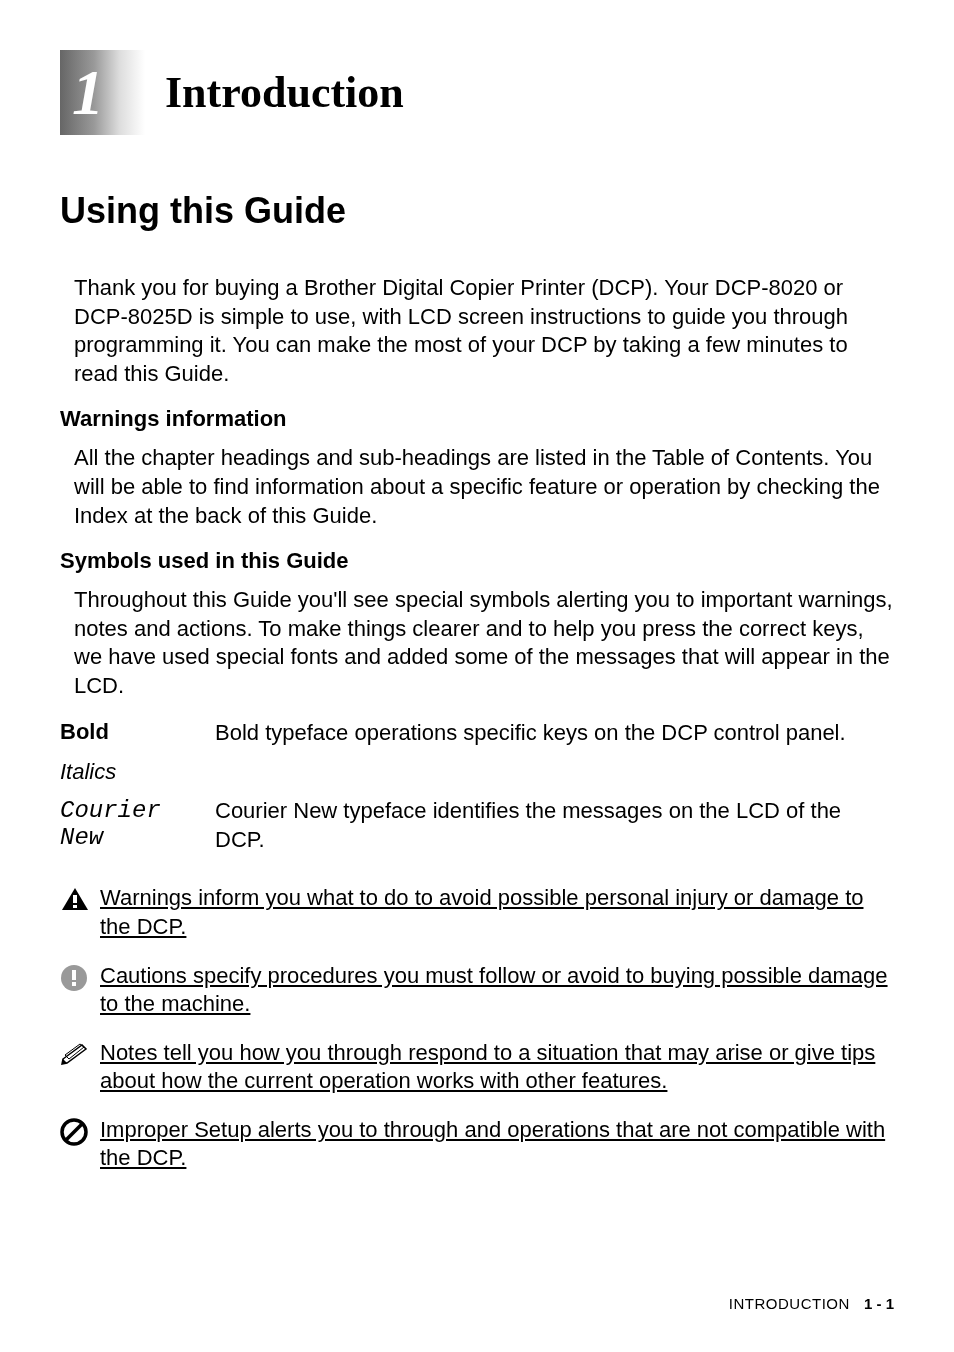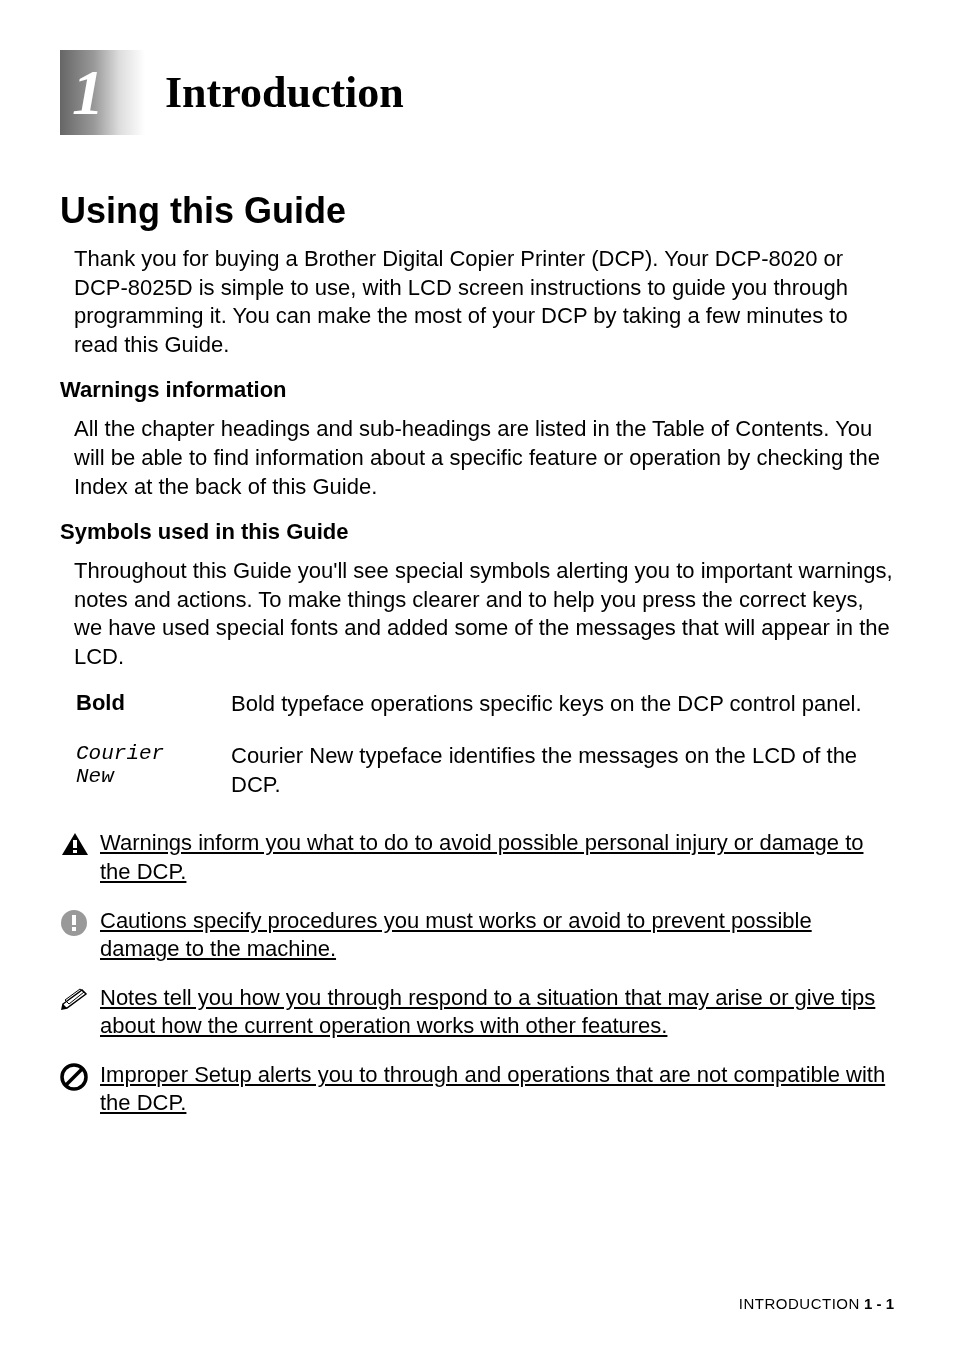--- a/index.html
+++ b/index.html
@@ -39,59 +39,58 @@
     }
     .chapter-title {
       font-family: 'Times New Roman', Times, serif;
       font-size: 44px;
       font-weight: bold;
       color: #000;
     }
     .section-title {
       font-size: 36px;
       font-weight: bold;
-      margin-bottom: 13px;
+      margin-bottom: 42px;
       color: #000;
     }
     .body-text {
       font-size: 22px;
       line-height: 1.3;
       margin-bottom: 18px;
       color: #000;
       margin-left: 14px;
     }
     .subsection-title {
       font-size: 22px;
       font-weight: bold;
       margin-bottom: 12px;
       color: #000;
     }
     .definition-table {
       margin-bottom: 30px;
-      margin-left: 16px;
     }
     .definition-row {
       display: flex;
       margin-bottom: 12px;
     }
     .definition-term {
       width: 155px;
       font-size: 22px;
       flex-shrink: 0;
     }
     .definition-term.bold {
       font-weight: bold;
     }
     .definition-term.italic {
       font-style: italic;
     }
     .definition-term.courier {
       font-family: 'Courier New', Courier, monospace;
       font-style: italic;
-      font-size: 21px;
+      font-size: 24px;
     }
     .definition-desc {
       font-size: 22px;
       line-height: 1.3;
       flex: 1;
     }
     .icon-note {
       display: flex;
       align-items: flex-start;
       margin-bottom: 20px;
@@ -127,20 +126,21 @@
       position: absolute;
       bottom: 40px;
       right: 60px;
       font-size: 15px;
     }
     .footer-text {
       letter-spacing: 0.5px;
     }
     .footer-page {
       font-weight: bold;
+      margin-left: 10px;
     }
   </style>
 </head>
 <body>
 
 <div class="chapter-header">
   <div class="chapter-number">
     <span class="chapter-number-text">1</span>
   </div>
   <span class="chapter-title">Introduction</span>
@@ -155,20 +155,21 @@
 
 <h2 class="subsection-title">Symbols used in this Guide</h2>
 <p class="body-text">Throughout this Guide you'll see special symbols alerting you to important warnings, notes and actions. To make things clearer and to help you press the correct keys, we have used special fonts and added some of the messages that will appear in the LCD.</p>
 
 <div class="definition-table">
   <div class="definition-row">
     <div class="definition-term bold">Bold</div>
     <div class="definition-desc">Bold typeface operations specific keys on the DCP control panel.</div>
   </div>
   <div class="definition-row">
+    <div class="definition-term italic">Italics</div>
   </div>
   <div class="definition-row">
     <div class="definition-term courier">
       <span>Courier</span><br>
       <span>New</span>
     </div>
     <div class="definition-desc">Courier New typeface identifies the messages on the LCD of the DCP.</div>
   </div>
 </div>
 
@@ -184,21 +185,21 @@
 </div>
 
 <div class="icon-note">
   <div class="icon-container">
     <svg class="caution-icon" viewBox="0 0 28 28">
       <circle cx="14" cy="14" r="13" fill="#999"></circle>
       <rect x="12" y="6" width="4" height="10" fill="#fff"></rect>
       <rect x="12" y="18" width="4" height="4" fill="#fff"></rect>
     </svg>
   </div>
-  <div class="icon-text">Cautions specify procedures you must works or avoid to prevent possible damage to the machine.</div>
+  <div class="icon-text">Cautions specify procedures you must follow or avoid to buying possible damage to the machine.</div>
 </div>
 
 <div class="icon-note">
   <div class="icon-container">
     <svg class="note-icon" viewBox="0 0 30 26">
       <path d="M3 18 L22 4 L26 8 L7 22 L2 23 Z" fill="none" stroke="#000" stroke-width="1.5"></path>
       <path d="M5 14 L20 3 L24 6 L9 18 Z" fill="none" stroke="#000" stroke-width="1"></path>
       <path d="M2 23 L7 22 L3 18 Z" fill="#000"></path>
     </svg>
   </div>

